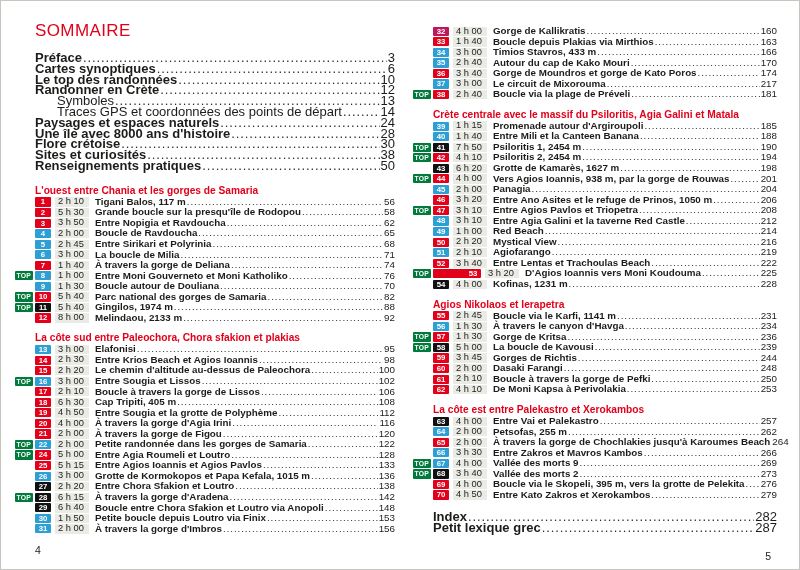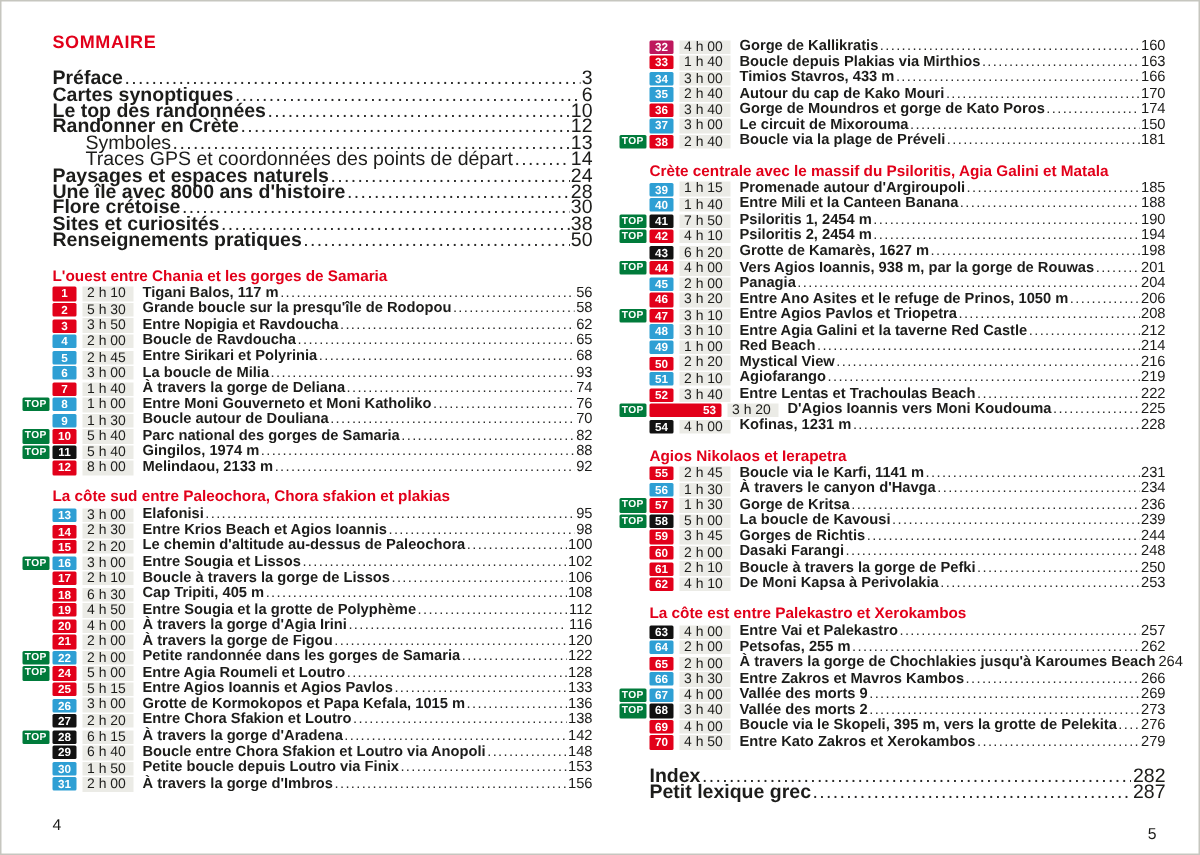--- a/index.html
+++ b/index.html
@@ -11,21 +11,21 @@
     position:relative;
     box-sizing:border-box;
     border:1px solid #c6c6bf;
     overflow:hidden;
   }
   .spread{display:flex;height:100%;box-sizing:border-box;padding:10px 22px 0 10px;gap:14px}
   .page{position:relative}
   .page-left{width:384px;flex:none}
   .page-right{flex:1;min-width:0;padding-top:15px}
 
-  .title{margin:10px 0 12px 24px;font-size:12px;font-weight:bold;color:var(--red);letter-spacing:.4px}
+  .title{margin:10px 0 12px 24px;font-size:17px;font-weight:normal;color:var(--red);letter-spacing:.4px}
 
   .row{display:flex;align-items:center;height:10.55px;line-height:10.55px;font-size:9.8px}
   .fm-row{padding-left:24px;height:10.8px;line-height:10.8px;font-size:13px}
   .fm-label{font-weight:bold;white-space:nowrap}
   .fm-row.indent .fm-label{font-weight:normal;padding-left:22px}
 
   .section{margin-top:9px}
   #left-sections .section:first-child{margin-top:13px}
   #right-sections .section:first-child{margin-top:0}
   .sec-title{margin:0;padding-left:24px;font-size:10.2px;font-weight:bold;color:var(--red);height:12px;line-height:12px;white-space:nowrap}
@@ -177,21 +177,21 @@
   </div>
 
   <div class="row item-row">
     <span class="top-slot">
                 <span class="top-badge" style="visibility: hidden;"></span>
               </span>
     <span class="num-badge" style="background: rgb(46, 159, 212);">6</span>
     <span class="dur">3 h 00</span>
     <span class="item-title">La boucle de Milia</span>
     <span class="leader"></span>
-    <span class="pg">93</span>
+    <span class="pg">71</span>
   </div>
 
   <div class="row item-row">
     <span class="top-slot">
                 <span class="top-badge" style="visibility: hidden;"></span>
               </span>
     <span class="num-badge" style="background: rgb(226, 0, 26);">7</span>
     <span class="dur">1 h 40</span>
     <span class="item-title">À travers la gorge de Deliana</span>
     <span class="leader"></span>
@@ -523,21 +523,21 @@
   </div>
 
   <div class="row item-row">
     <span class="top-slot">
                 <span class="top-badge" style="visibility: hidden;"></span>
               </span>
     <span class="num-badge" style="background: rgb(46, 159, 212);">37</span>
     <span class="dur">3 h 00</span>
     <span class="item-title">Le circuit de Mixorouma</span>
     <span class="leader"></span>
-    <span class="pg">150</span>
+    <span class="pg">217</span>
   </div>
 
   <div class="row item-row">
     <span class="top-slot">
                 <span class="top-badge">TOP</span>
               </span>
     <span class="num-badge" style="background: rgb(226, 0, 26);">38</span>
     <span class="dur">2 h 40</span>
     <span class="item-title">Boucle via la plage de Préveli</span>
     <span class="leader"></span>

